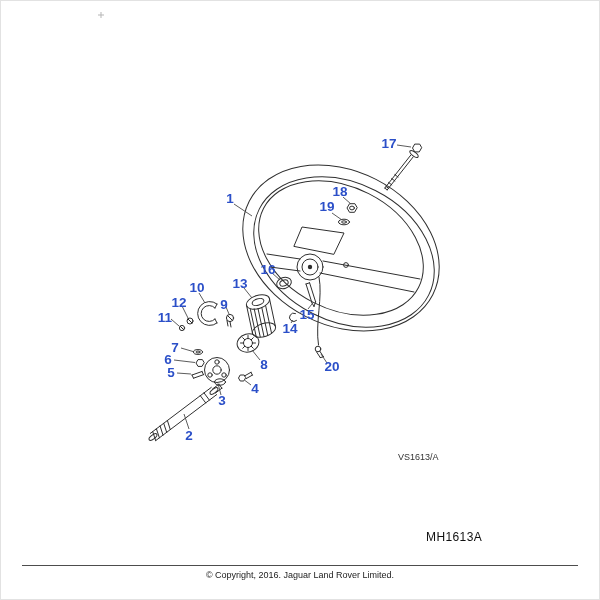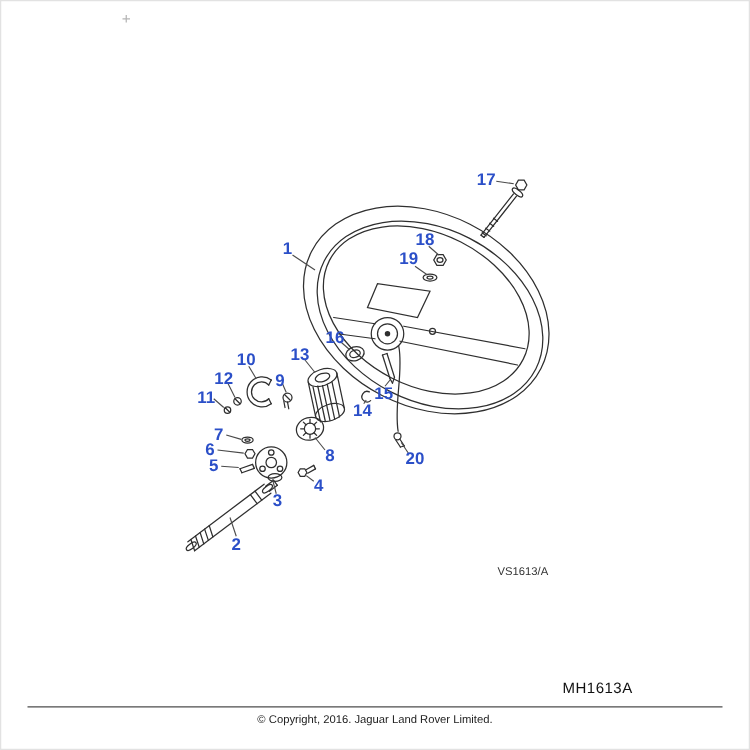--- a/index.html
+++ b/index.html
@@ -12,22 +12,22 @@
   .parts * { stroke:#2f2f2f; stroke-width:1; fill:none; stroke-linecap:round; }
   .parts .fill { fill:#2f2f2f; stroke:none; }
   .leaders line { stroke:#4a4a4a; stroke-width:0.9; }
   .callouts text {
     fill:#2b4fc8; font-family:"Liberation Sans", sans-serif;
     font-size:13.5px; font-weight:bold; text-anchor:middle;
   }
   .code-text { fill:#333; font-size:9px; font-family:"Liberation Sans", sans-serif; }
   .regmark line { stroke:#b5b5b5; stroke-width:1; }
   .part-code {
-    position:absolute; left:425px; top:542px;
-    font-size:12px; color:#111; letter-spacing:0.4px;margin-left:24px;
+    position:absolute; left:425px; top:529px;
+    font-size:12px; color:#111; letter-spacing:0.4px;
   }
   .footer-rule { position:absolute; left:21px; right:21px; top:564px; border-top:1px solid #4d4d4d; }
   .copyright {
     position:absolute; left:0; right:0; top:569px; text-align:center;
     font-size:9px; color:#222;
   }
 </style>
 </head>
 <body>
 

